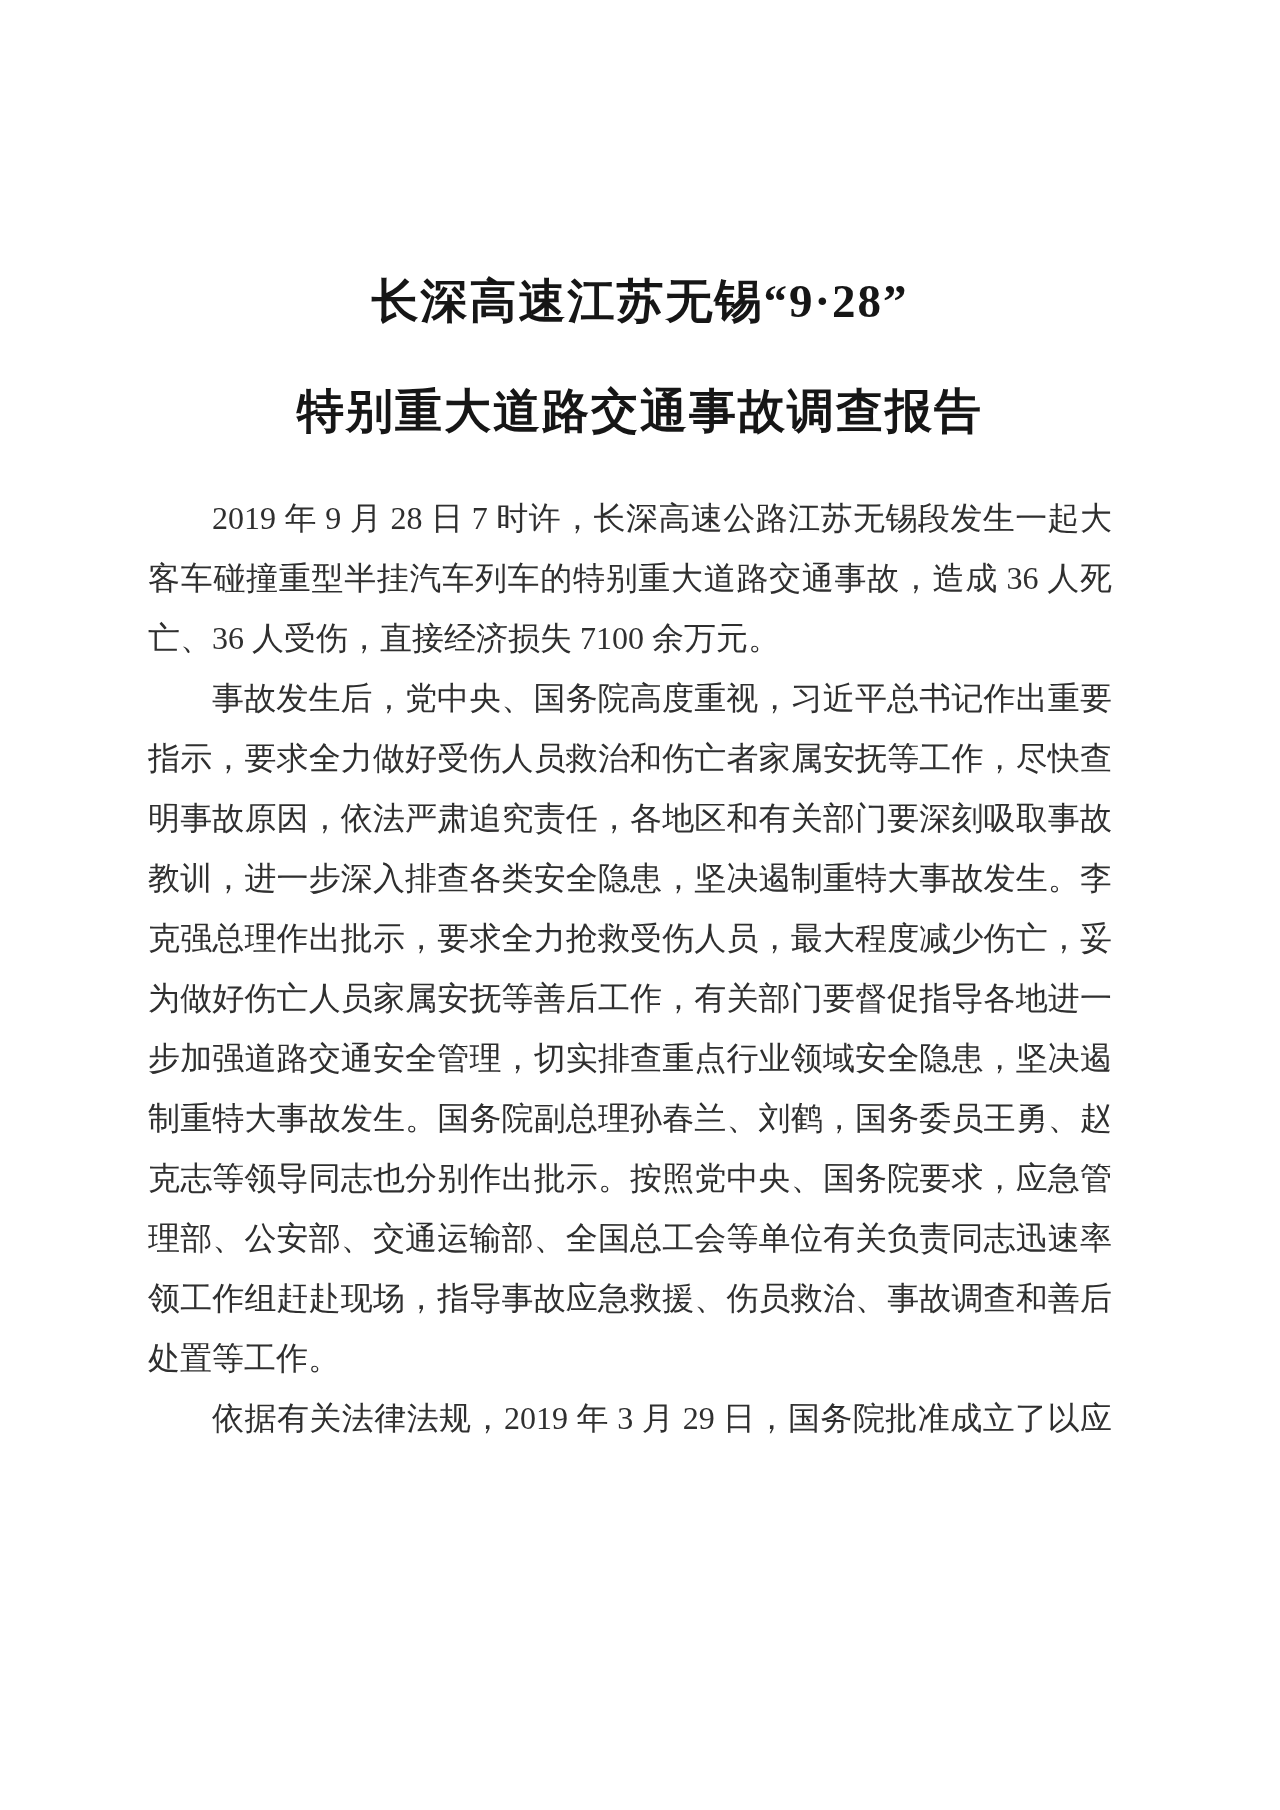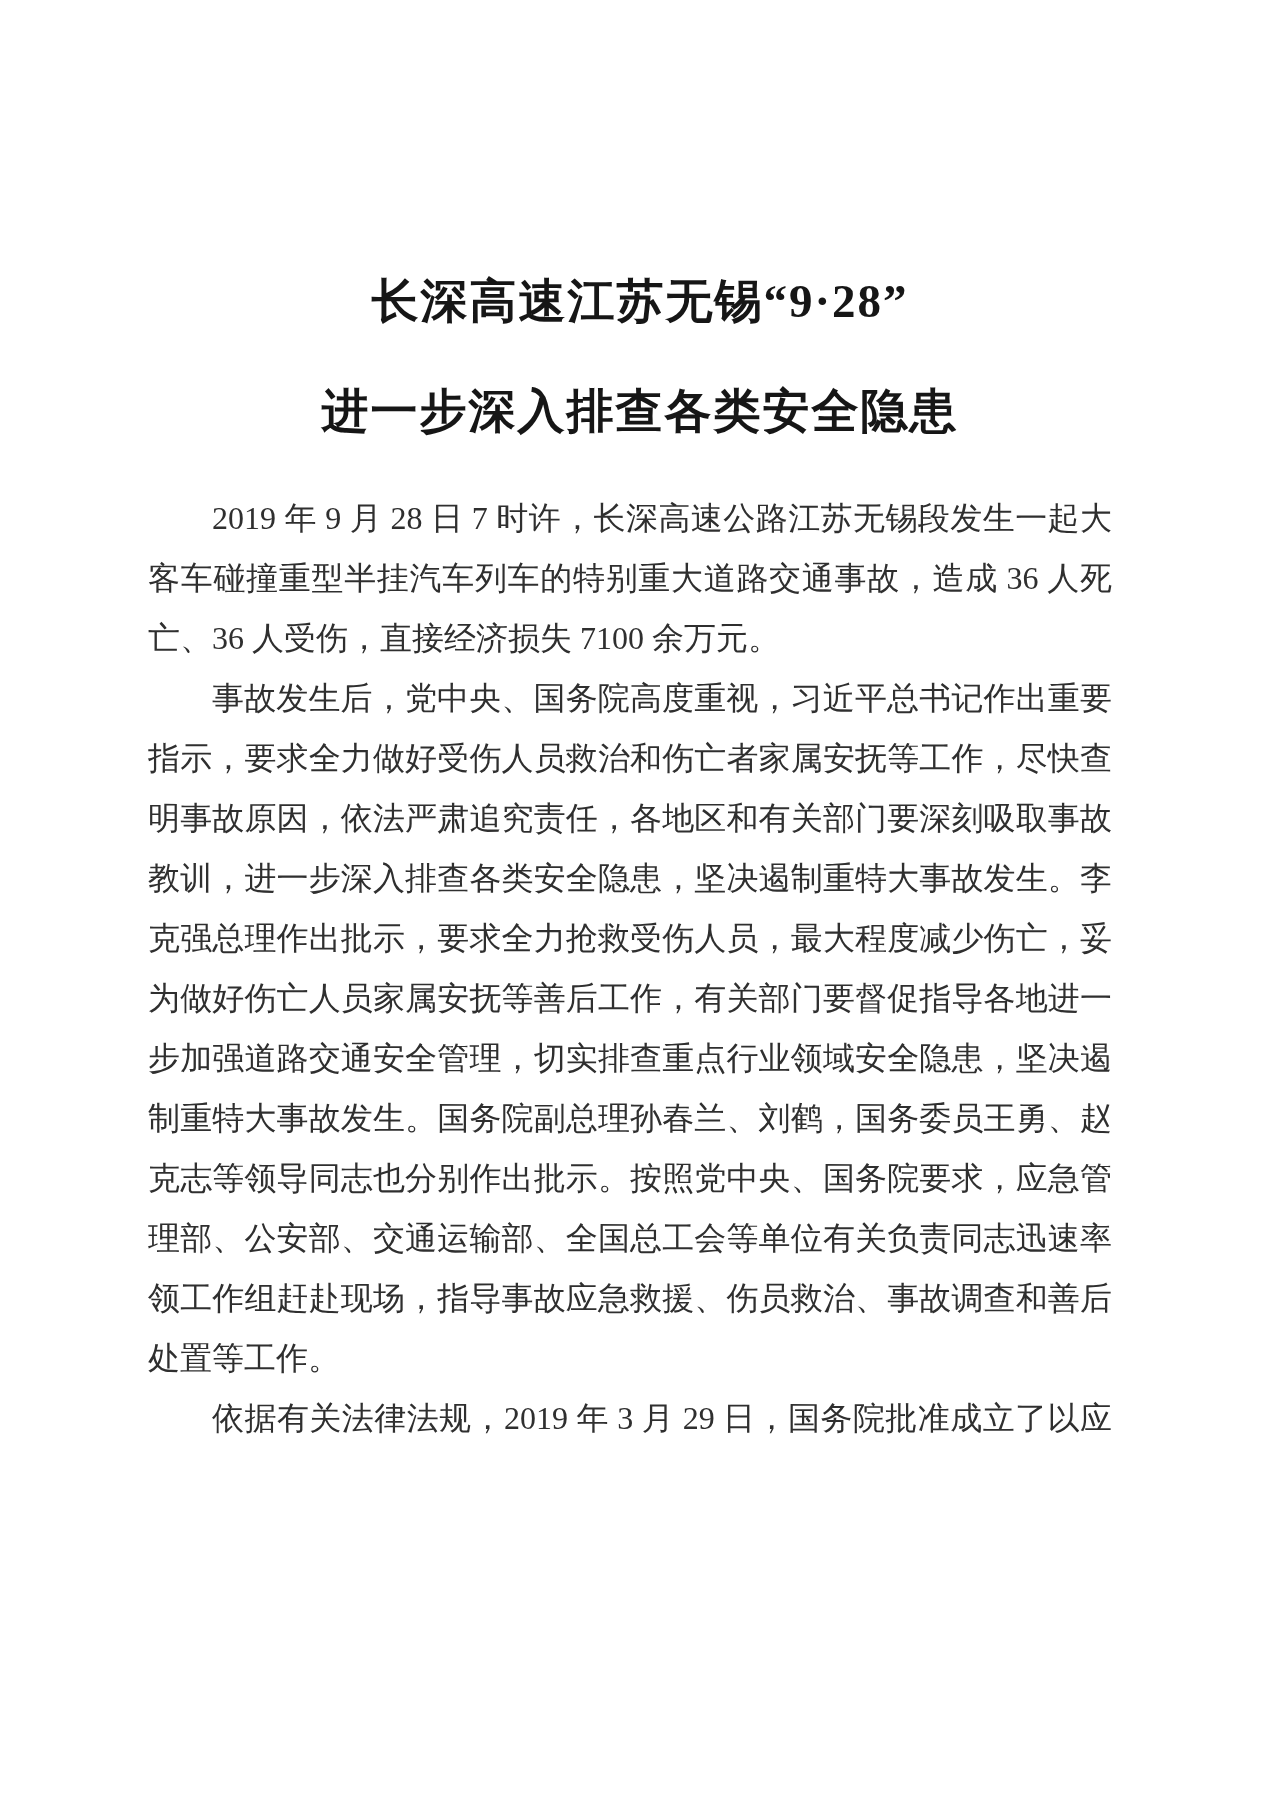--- a/index.html
+++ b/index.html
@@ -56,21 +56,21 @@
     color: #2a2a2a;
   }
 </style>
 </head>
 <body>
 
 <div class="page">
 
   <div class="doc-title">
     <div>长深高速江苏无锡“9·28”</div>
-    <div>进一步深入排查各类安全隐患</div>
+    <div>特别重大道路交通事故调查报告</div>
   </div>
 
   <div class="doc-body">
     <p>2019 年 9 月 28 日 7 时许，长深高速公路江苏无锡段发生一起大客车碰撞重型半挂汽车列车的特别重大道路交通事故，造成 36 人死亡、36 人受伤，直接经济损失 7100 余万元。</p>
     <p>事故发生后，党中央、国务院高度重视，习近平总书记作出重要指示，要求全力做好受伤人员救治和伤亡者家属安抚等工作，尽快查明事故原因，依法严肃追究责任，各地区和有关部门要深刻吸取事故教训，进一步深入排查各类安全隐患，坚决遏制重特大事故发生。李克强总理作出批示，要求全力抢救受伤人员，最大程度减少伤亡，妥为做好伤亡人员家属安抚等善后工作，有关部门要督促指导各地进一步加强道路交通安全管理，切实排查重点行业领域安全隐患，坚决遏制重特大事故发生。国务院副总理孙春兰、刘鹤，国务委员王勇、赵克志等领导同志也分别作出批示。按照党中央、国务院要求，应急管理部、公安部、交通运输部、全国总工会等单位有关负责同志迅速率领工作组赶赴现场，指导事故应急救援、伤员救治、事故调查和善后处置等工作。</p>
     <p>依据有关法律法规，2019 年 3 月 29 日，国务院批准成立了以应急管理部为组长单位，公安部、交通运输部、全国总工会以及江苏省、</p>
   </div>
 
   <div class="page-number">1</div>
 

